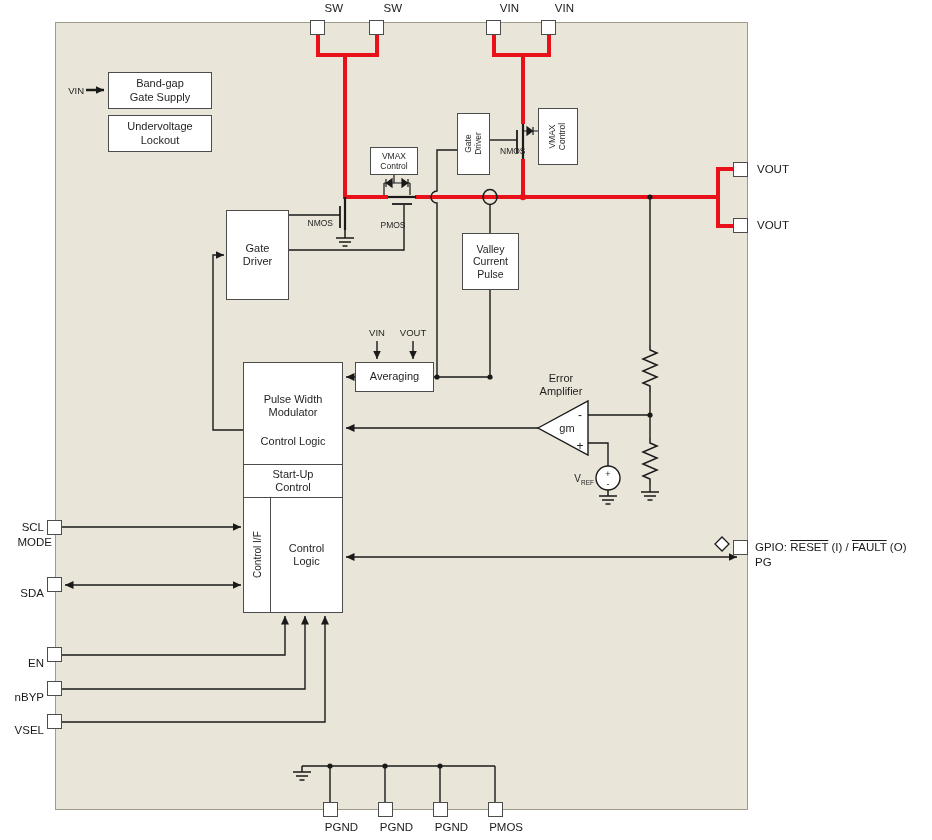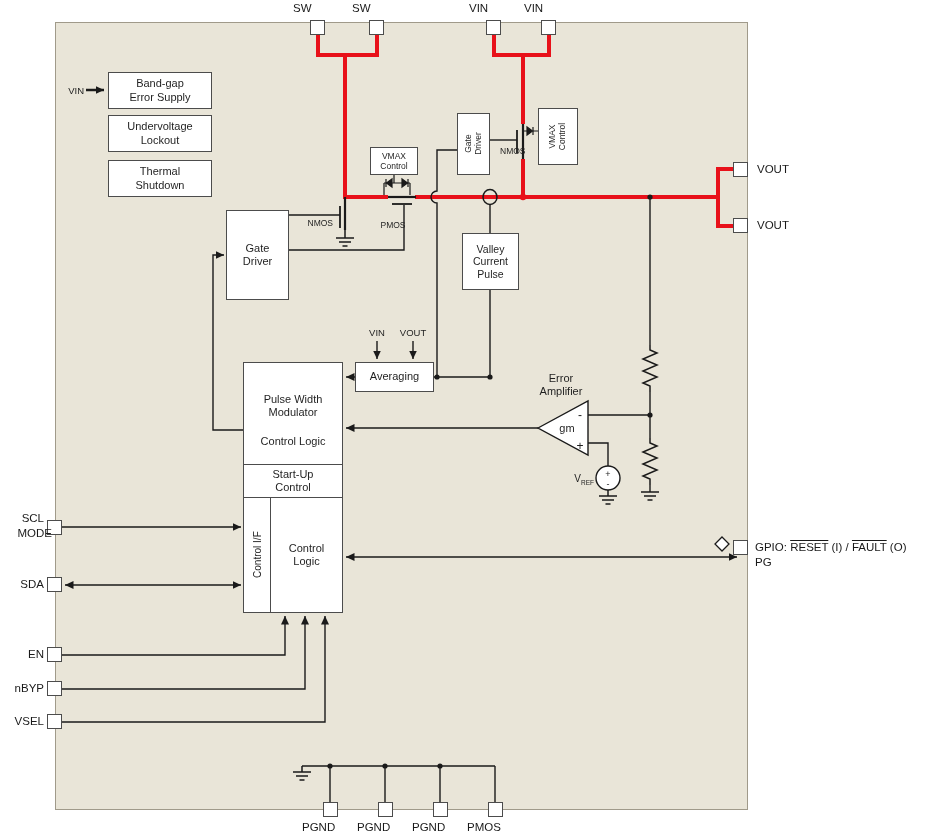--- a/index.html
+++ b/index.html
@@ -7,21 +7,21 @@
   #wires{position:absolute;left:0;top:0;}
   svg text{font-family:"Liberation Sans",sans-serif;fill:#1f1f1f;}
   .box{position:absolute;background:#fff;border:1.4px solid #4c4c4c;box-sizing:border-box;
        display:flex;flex-direction:column;align-items:center;justify-content:center;
        font-size:11px;line-height:1.2;color:#1f1f1f;text-align:center;}
   .vwrap{position:absolute;background:#fff;border:1.4px solid #4c4c4c;box-sizing:border-box;
        display:flex;align-items:center;justify-content:center;color:#1f1f1f;}
   .vt{transform:rotate(-90deg);white-space:nowrap;text-align:center;line-height:1.12;font-size:8.5px;}
   .pin{position:absolute;width:15px;height:15px;background:#fff;border:1.4px solid #4c4c4c;box-sizing:border-box;}
   .lbl{position:absolute;font-size:11.5px;color:#1a1a1a;line-height:1.15;}
-  .r{text-align:right;} .c{text-align:left;}
+  .r{text-align:right;margin-top:9px;} .c{text-align:right;}
   .small{font-size:8.5px;}
   .ovl{text-decoration:overline;text-align:right;}
   .gap{height:15px;}
   .ctrlrow{flex-direction:row;padding:0;align-items:stretch;}
   .ifstrip{width:26px;border-right:1.4px solid #4c4c4c;display:flex;align-items:center;justify-content:center;flex:none;}
   .ifstrip .vt{font-size:10px;}
   .ctrlmain{flex:1;display:flex;flex-direction:column;align-items:center;justify-content:center;}
 </style>
 </head>
 <body>
@@ -145,29 +145,25 @@
   <text x="580" y="450" font-size="12" text-anchor="middle">+</text>
   <text x="594" y="482" text-anchor="end">
     <tspan font-size="10">V</tspan><tspan font-size="6.5" dy="2.5">REF</tspan>
   </text>
   <text x="608" y="477" font-size="9" text-anchor="middle">+</text>
   <text x="608" y="487" font-size="9" text-anchor="middle">-</text>
 </svg>
 
 <div class="box" style="left:108px;top:72px;width:104px;height:37px">
   <div>Band-gap</div>
-  <div>Error Supply</div>
+  <div>Gate Supply</div>
 </div>
 <div class="box" style="left:108px;top:115px;width:104px;height:37px">
   <div>Undervoltage</div>
   <div>Lockout</div>
-</div>
-<div class="box" style="left:108px;top:160px;width:104px;height:37px">
-  <div>Thermal</div>
-  <div>Shutdown</div>
 </div>
 <div class="box" style="left:226px;top:210px;width:63px;height:90px">
   <div>Gate</div>
   <div>Driver</div>
 </div>
 <div class="box small" style="left:370px;top:147px;width:48px;height:28px;font-size:8.5px">
   <div>VMAX</div>
   <div>Control</div>
 </div>
 <div class="vwrap" style="left:457px;top:113px;width:33px;height:62px">

